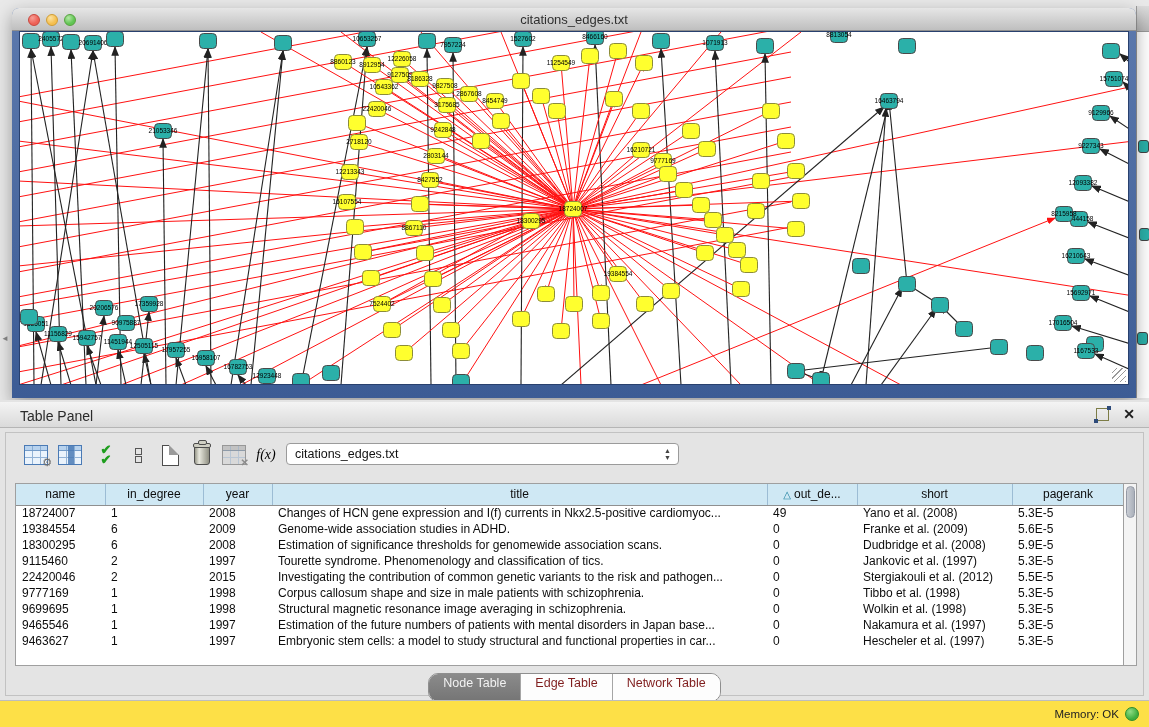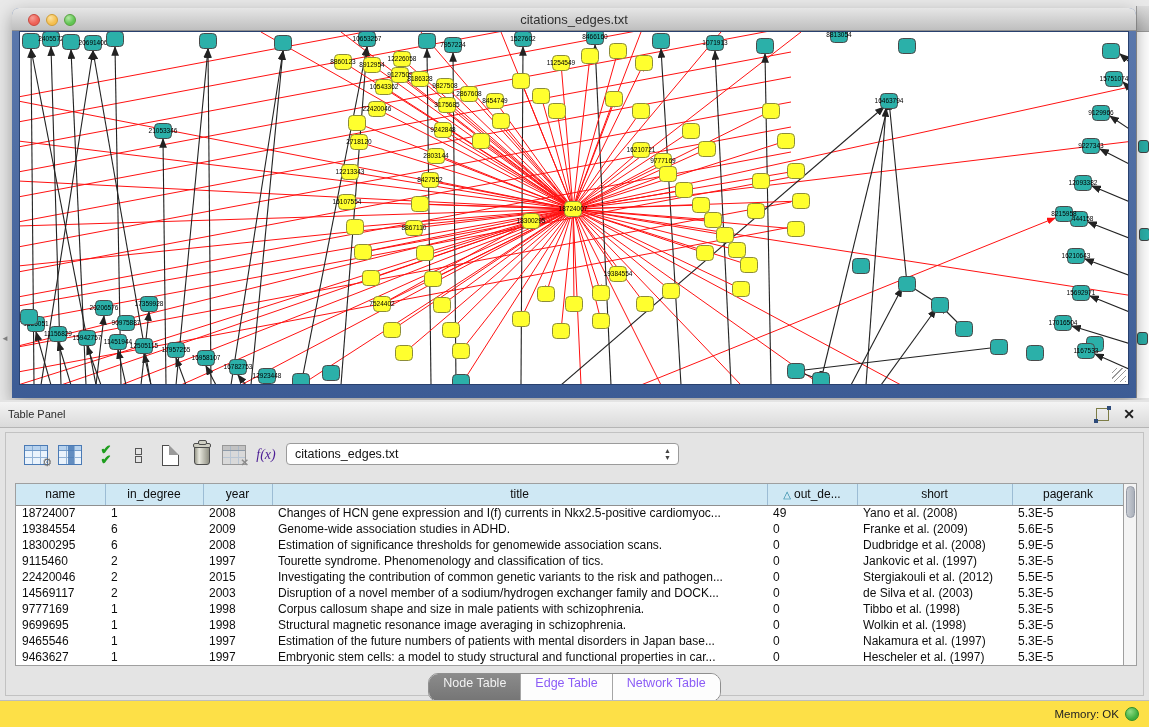--- a/index.html
+++ b/index.html
@@ -23,48 +23,48 @@
   .canvas { position:absolute; left:7px; top:23px; width:1110px; height:354px; background:#ffffff; overflow:hidden; border:1px solid #28406e; }
   .canvas svg { position:absolute; left:0; top:0; }
   .grip { position:absolute; right:2px; bottom:2px; width:14px; height:14px;
           background:repeating-linear-gradient(135deg, transparent 0 3px, #9a9a9a 3px 4px); }
   .net-node-label { font-size:6.5px; fill:#000; }
 
   
   .table-panel { position:absolute; left:0; top:400px; width:1149px; height:300px; background:#e4e4e4; }
   .panel-header { position:absolute; left:0; top:2px; width:1149px; height:26px;
                   background:linear-gradient(#f4f4f4,#dadada); border-bottom:1px solid #b5b5b5; }
-  .panel-header .ph-title { position:absolute; left:8px; top:6px; font-size:11px; color:#2b2b2b; }
+  .panel-header .ph-title { position:absolute; left:20px; top:6px; font-size:14px; color:#2b2b2b; }
   .float-ic { position:absolute; right:40px; top:6px; width:13px; height:13px; border:1px solid #7c7c46; }
   .float-ic:before, .float-ic:after { content:""; position:absolute; width:4px; height:4px; background:#2d4a7a; }
   .float-ic:before { left:-3px; bottom:-3px; } .float-ic:after { right:-3px; top:-3px; }
   .close-ic { position:absolute; right:14px; top:4px; font-size:14px; font-weight:bold; color:#1c1c1c; cursor:default; }
 
   .panel-body { position:absolute; left:5px; top:32px; width:1139px; height:264px;
                 border:1px solid #c2c2c2; background:#e4e4e4; }
   .toolbar { position:absolute; left:0; top:0; width:100%; height:44px; }
   .tb-ic { position:absolute; top:8px; width:28px; height:28px; display:flex; align-items:center; justify-content:center; }
-  .fx { font-family:"Liberation Serif", serif; font-style:italic; font-size:14px; color:#4c1d95; }
+  .fx { font-family:"Liberation Serif", serif; font-style:italic; font-size:14px; color:#000000; }
   .combo { position:absolute; left:280px; top:10px; width:393px; height:22px; background:#fff; border:1px solid #9b9b9b;
            border-radius:4px; font-size:12.5px; color:#111; line-height:20px; padding-left:8px; }
   .combo .arrows { position:absolute; right:7px; top:3px; font-size:7px; color:#444; line-height:7px; text-align:center; }
 
   .grid { position:absolute; left:9px; top:50px; width:1108px; height:183px; background:#fff; border:1px solid #9f9f9f; border-right:none; }
   table.data { border-collapse:collapse; table-layout:fixed; width:1108px; font-size:12px; color:#0d0d0d; }
   table.data th { height:21px; background:#cfe8f4; border-right:1px solid #9cbcd4; border-bottom:1px solid #8f8f8f;
                   font-weight:normal; font-size:12px; text-align:center; overflow:hidden; white-space:nowrap; }
   table.data td { height:16px; padding:0 0 0 6px; overflow:hidden; white-space:nowrap; text-overflow:clip; }
   .sort-tri { color:#1c7f9e; font-size:10px; margin-right:3px; }
   .vscroll { position:absolute; left:1117px; top:50px; width:14px; height:183px; background:#f4f4f4; border:1px solid #9f9f9f; }
   .vthumb { position:absolute; left:1.5px; top:2px; width:9px; height:32px; border-radius:5px;
             background:linear-gradient(90deg,#c9cdd4,#aab0ba); border:1px solid #949aa6; }
 
   .tabbar { position:absolute; left:0; right:0; top:240px; height:22px; text-align:center; }
   .seg { display:inline-flex; border:1px solid #8e8e8e; border-radius:10px; overflow:hidden; background:#fdfdfd; height:29px; }
-  .seg .seg-btn { padding:0 14px; font-size:12.5px; line-height:19px; color:#8b5cf6; border-right:1px solid #a5a5a5; background:#fdfdfd; }
+  .seg .seg-btn { padding:0 14px; font-size:12.5px; line-height:19px; color:#7f1d1d; border-right:1px solid #a5a5a5; background:#fdfdfd; }
   .seg .seg-btn:last-child { border-right:none; }
   .seg .seg-btn.active { background:linear-gradient(#8b8b8b,#757575); color:#f2f2f2; }
 
   .statusbar { position:absolute; left:0; top:700px; width:1149px; height:27px; background:#fde047; border-top:1px solid #bdbdbd; }
   .mem { position:absolute; right:30px; top:7px; font-size:11.5px; color:#222; }
   .memdot { position:absolute; right:10px; top:6px; width:14px; height:14px; border-radius:50%;
             background:radial-gradient(circle at 35% 30%, #8fdc84, #3fae3f 65%); border:1px solid #2c8c2c; }
 
   
   .ic-table { width:24px; height:20px; background:#eaf3fc; border:1px solid #4a7ab5; position:relative; }
@@ -850,29 +850,20 @@
             <tr>
               <td>22420046</td>
               <td>2</td>
               <td>2015</td>
               <td>Investigating the contribution of common genetic variants to the risk and pathogen...</td>
               <td>0</td>
               <td>Stergiakouli et al. (2012)</td>
               <td>5.5E-5</td>
             </tr>
             <tr>
-              <td>14569117</td>
-              <td>2</td>
-              <td>2003</td>
-              <td>Disruption of a novel member of a sodium/hydrogen exchanger family and DOCK...</td>
-              <td>0</td>
-              <td>de Silva et al. (2003)</td>
-              <td>5.3E-5</td>
-            </tr>
-            <tr>
               <td>9777169</td>
               <td>1</td>
               <td>1998</td>
               <td>Corpus callosum shape and size in male patients with schizophrenia.</td>
               <td>0</td>
               <td>Tibbo et al. (1998)</td>
               <td>5.3E-5</td>
             </tr>
             <tr>
               <td>9699695</td>

